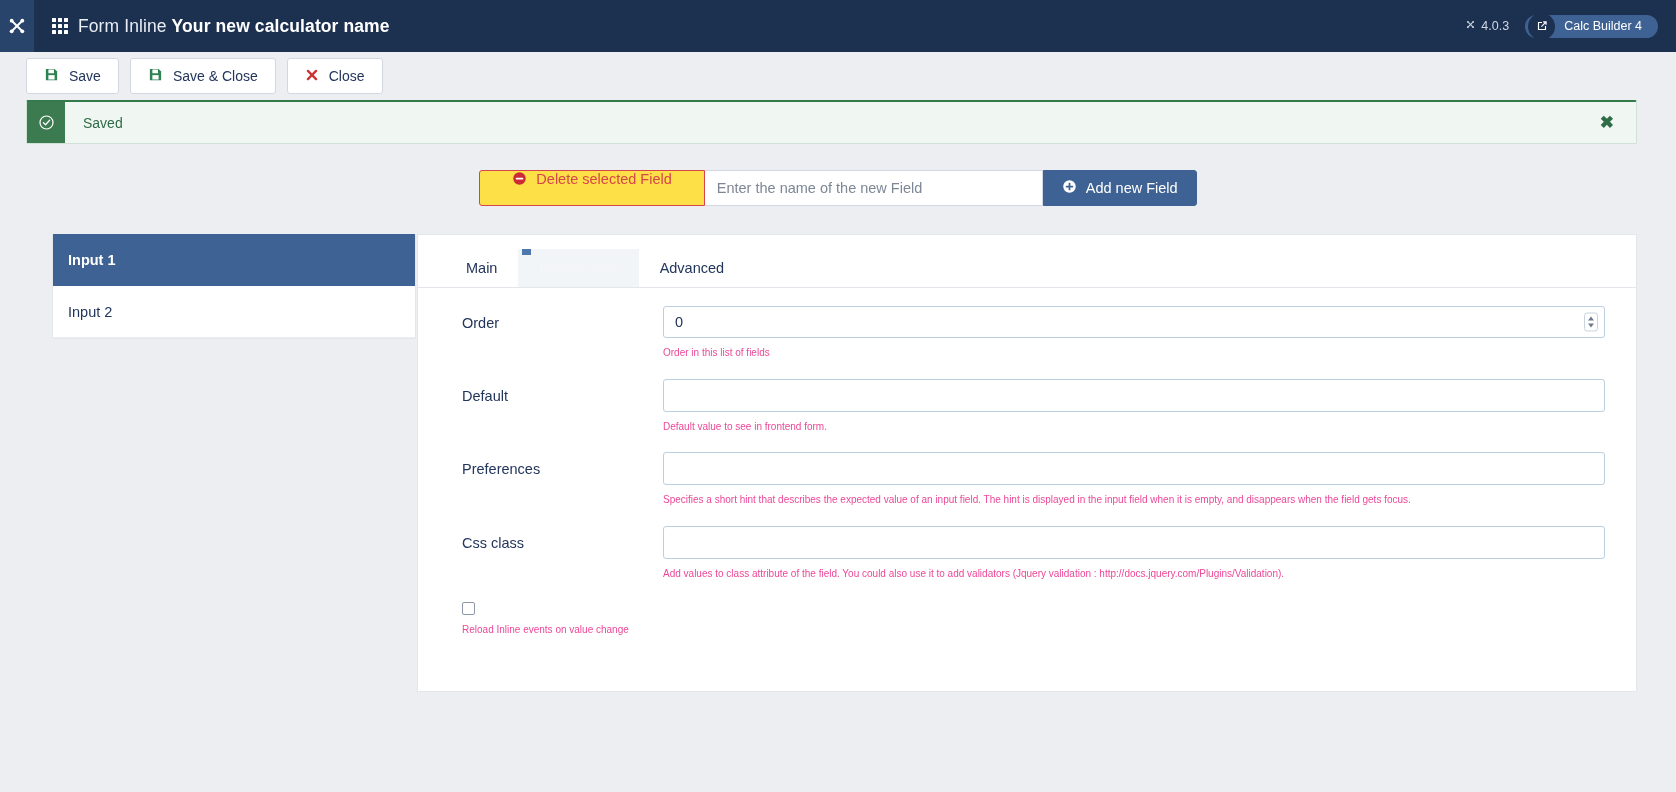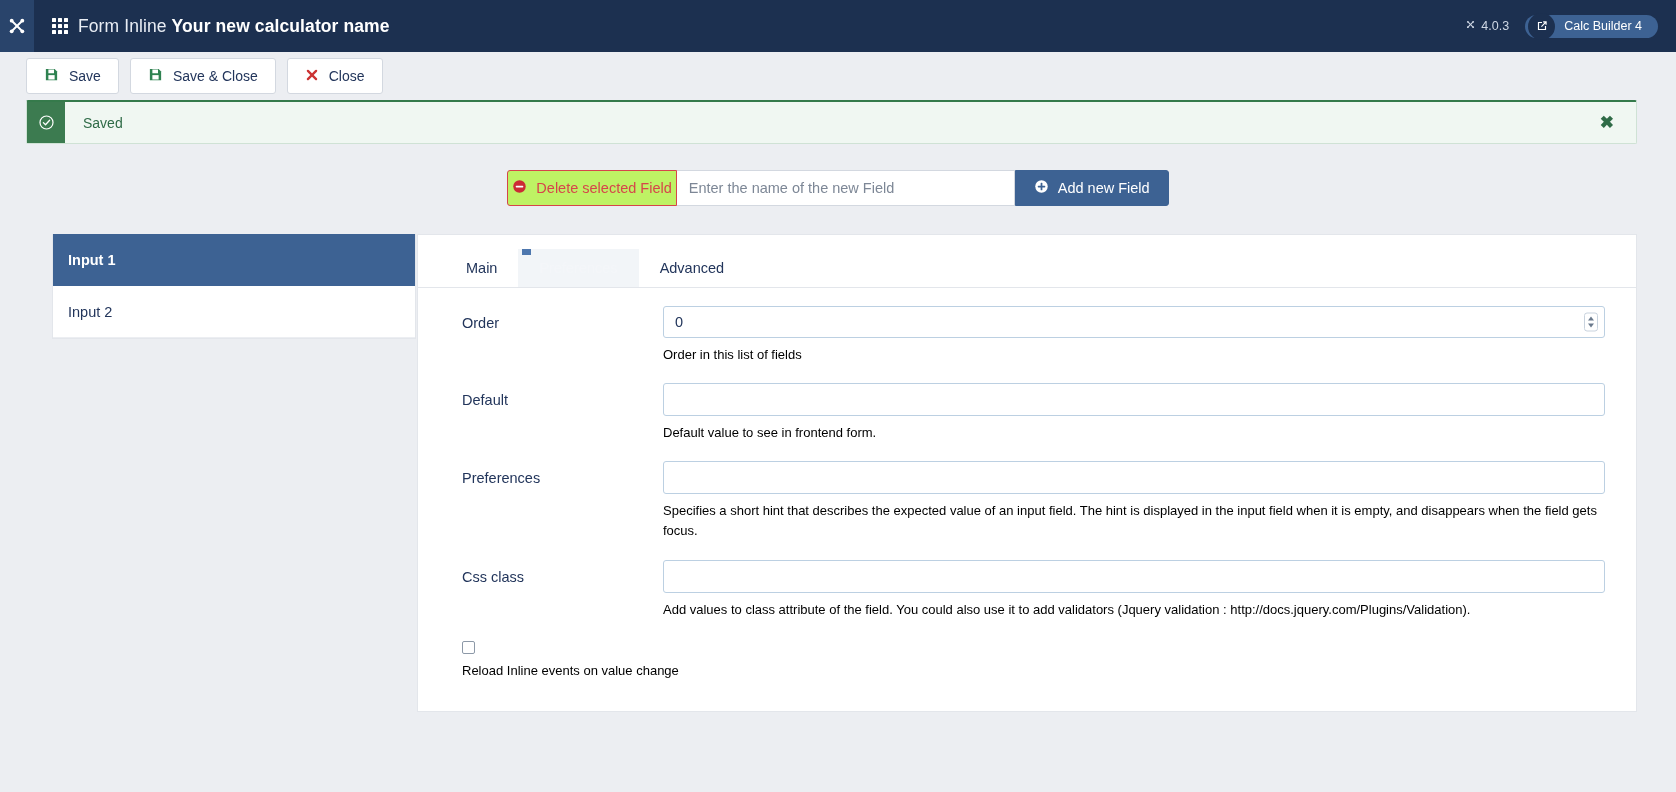--- a/index.html
+++ b/index.html
@@ -125,27 +125,27 @@
     font-family: "Liberation Sans", sans-serif;
   }
 
   
   #fieldbar {
     display:flex; justify-content:center;
     margin-top: 26px;
   }
   #fieldbar-inner { display:flex; height: 36px; }
   #delete-field-btn {
-    background: #bef264;
+    background: #fde047;
     border: 1px solid #d6454a;
     border-radius: 3px 0 0 3px;
     color: #d6454a;
     font-size: 14.5px;
-    display:flex; align-items:center; gap: 9px;
-    padding: 0 4px;
+    display:flex; gap: 9px;
+    padding: 0 32px;
     cursor: pointer;
   }
   #new-field-input {
     width: 338px;
     border: 1px solid #d3d8e0;
     border-left: none;
     background: #ffffff;
     padding: 0 12px;
     font-size: 14.5px;
     color: #22355b;
@@ -274,22 +274,22 @@
     cursor: pointer;
   }
   .spinner span {
     width: 0; height: 0;
     border-left: 3px solid transparent;
     border-right: 3px solid transparent;
   }
   .spinner .up { border-bottom: 4px solid #6b7a8d; }
   .spinner .down { border-top: 4px solid #6b7a8d; }
   .help-text {
-    font-size: 13px;
-    color: #000000;
+    font-size: 10px;
+    color: #ec4899;
     margin-top: 7px;
     line-height: 1.55;
     max-width: 800px;
   }
   .help-text.wide { max-width: 100%; }
   .chk {
     width: 13px; height: 13px;
     border: 1px solid #8d99a8;
     border-radius: 2px;
     background: #ffffff;

